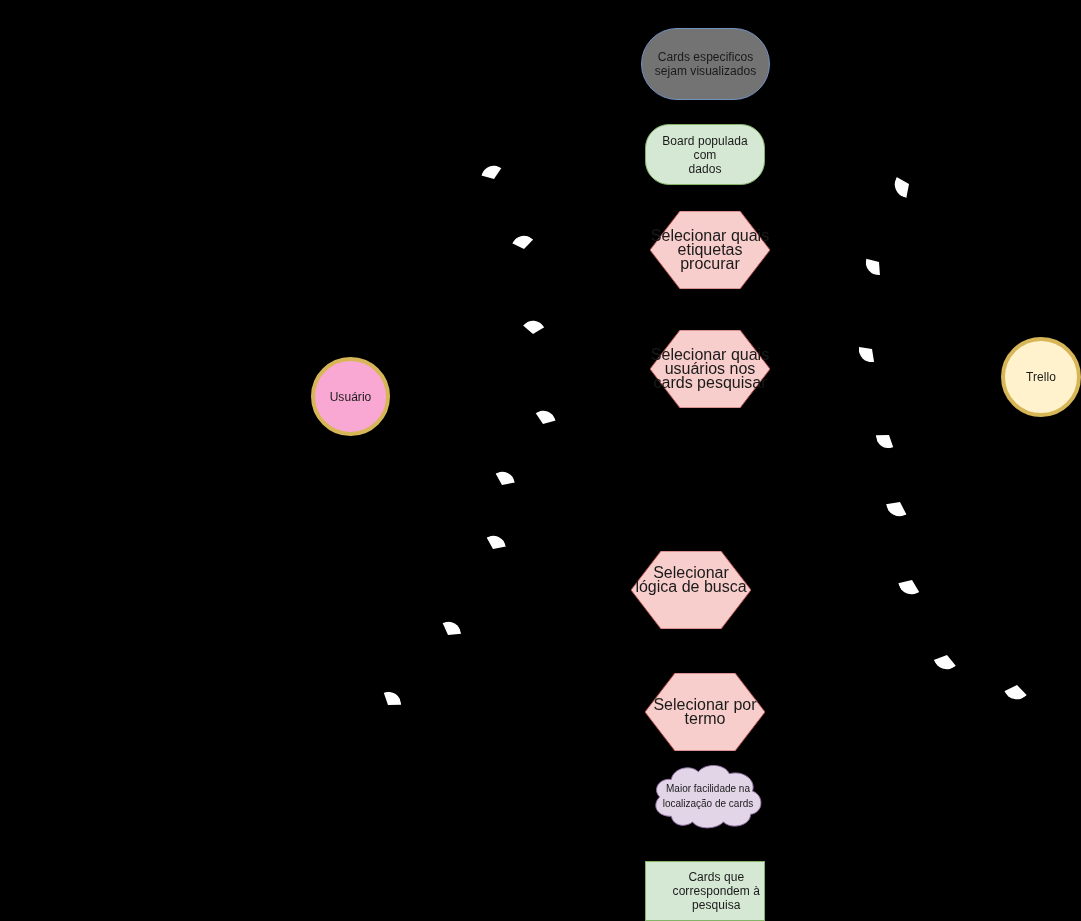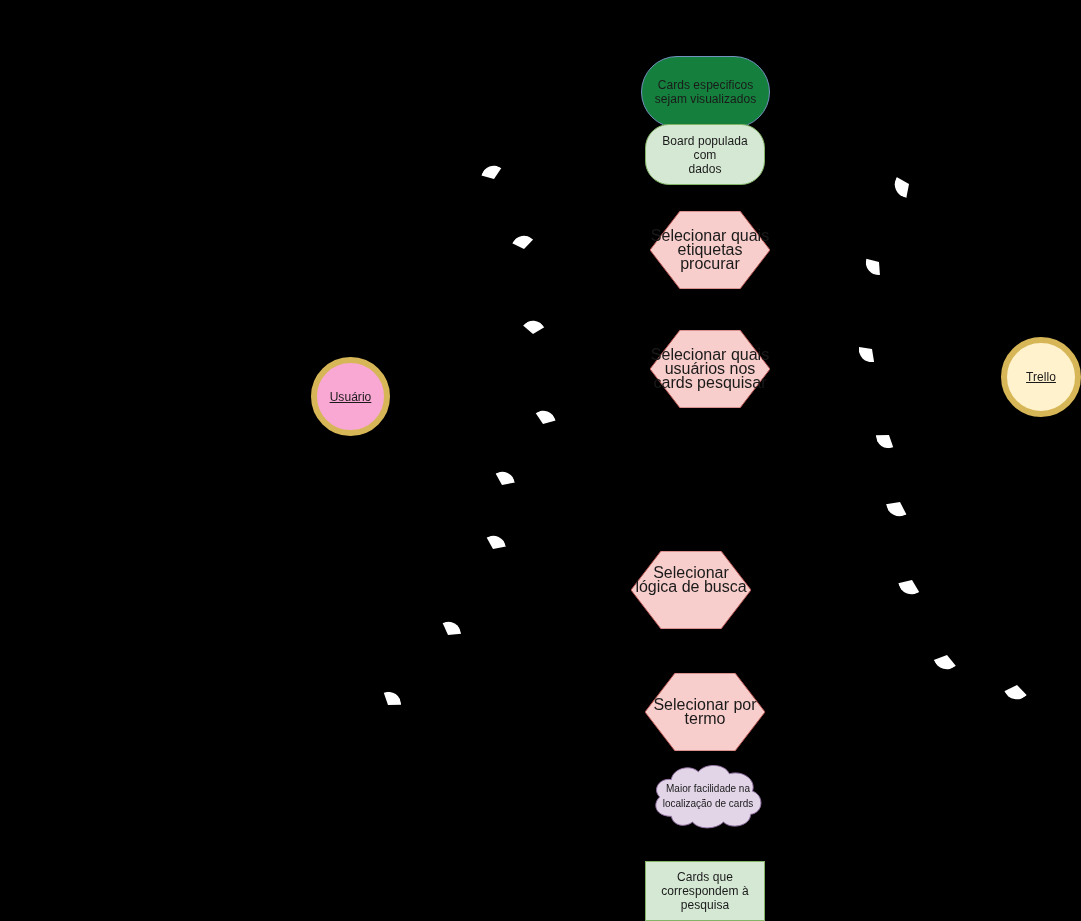--- a/index.html
+++ b/index.html
@@ -41,23 +41,22 @@
     background: #dae8fc;
     border: 1px solid #7392c0;
     border-radius: 60px;
   }
   .rect-green {
     background: #d5e8d4;
     border: 1px solid #82b366;
   }
   .ellipse-yellow {
     background: #fff2cc;
-    border: 6px solid #f97316;
+    border: 4px solid #f97316;
     border-radius: 50%;
-    text-decoration: underline;
   }
   .hexwrap {
     position: absolute;
   }
   .hexwrap svg {
     position: absolute;
     left: 0;
     top: 0;
     display: block;
   }
@@ -189,21 +188,21 @@
       <svg width="28" height="28" viewBox="0 0 100 100">
         <path d="M 50 50 L 100 42 A 50 50 0 0 1 42 100 Z" fill="#ffffff"></path>
       </svg>
     </div>
     <div class="node ellipse-yellow" style="left: 311px; top: 357px; width: 79px; height: 79px; background: #f9a8d4; border-color: rgb(214, 182, 86);">
       <span class="lbl">Usuário</span>
     </div>
     <div class="node ellipse-yellow" style="left: 1001px; top: 337px; width: 80px; height: 80px; background: rgb(255, 242, 204); border-color: rgb(214, 182, 86);">
       <span class="lbl">Trello</span>
     </div>
-    <div class="node terminator" style="left: 641px; top: 56px; width: 129px; height: 72px; background: #15803d; border-color: rgb(115, 146, 192);">
+    <div class="node terminator" style="left: 641px; top: 28px; width: 129px; height: 72px; background: #737373; border-color: rgb(115, 146, 192);">
       <span class="lbl">Cards especificos
 sejam visualizados</span>
     </div>
     <div class="node rect-green" style="left: 645px; top: 124px; width: 120px; height: 61px; background: rgb(213, 232, 212); border-color: rgb(130, 179, 102); border-radius: 24px;">
       <span class="lbl">Board populada com
 dados</span>
     </div>
     <div class="hexwrap" style="left: 650px; top: 211px; width: 120px; height: 78px;">
       <svg width="120" height="78" viewBox="0 0 120 78">
         <polygon points="30,0 90,0 120,39 90,78 30,78 0,39" fill="#f8cecc" stroke="#b85450" stroke-width="1"></polygon>
@@ -241,18 +240,18 @@
       </div>
     </div>
     <div class="cloudwrap" style="left: 650px; top: 761px; width: 116px; height: 70px;">
       <svg width="116" height="70" viewBox="0 0 120 70">
         <path d="M 22 56 C 6 56 2 44 10 36 C 2 28 10 16 22 18 C 24 6 42 2 50 10 C 58 0 78 2 82 12 C 96 8 110 18 106 30 C 118 34 118 52 104 54 C 104 66 84 70 76 62 C 68 70 50 70 44 62 C 36 68 24 66 22 56 Z" fill="#e1d5e7" stroke="#9673a6" stroke-width="1"></path>
       </svg>
       <div class="cloudlabel">
         <span style="display: block; width: 120px; white-space: normal;">Maior facilidade na localização de cards</span>
       </div>
     </div>
-    <div class="node rect-green" style="left: 645px; top: 861px; width: 120px; height: 60px; background: rgb(213, 232, 212); border-color: rgb(130, 179, 102);">
+    <div class="node rect-green" style="left: 645px; top: 861px; width: 120px; height: 60px; background: rgb(213, 232, 212); border-color: rgb(130, 179, 102); justify-content: flex-end;">
       <span class="lbl">Cards que
 correspondem à
 pesquisa</span>
     </div>
   </div>
 
 </body></html>

